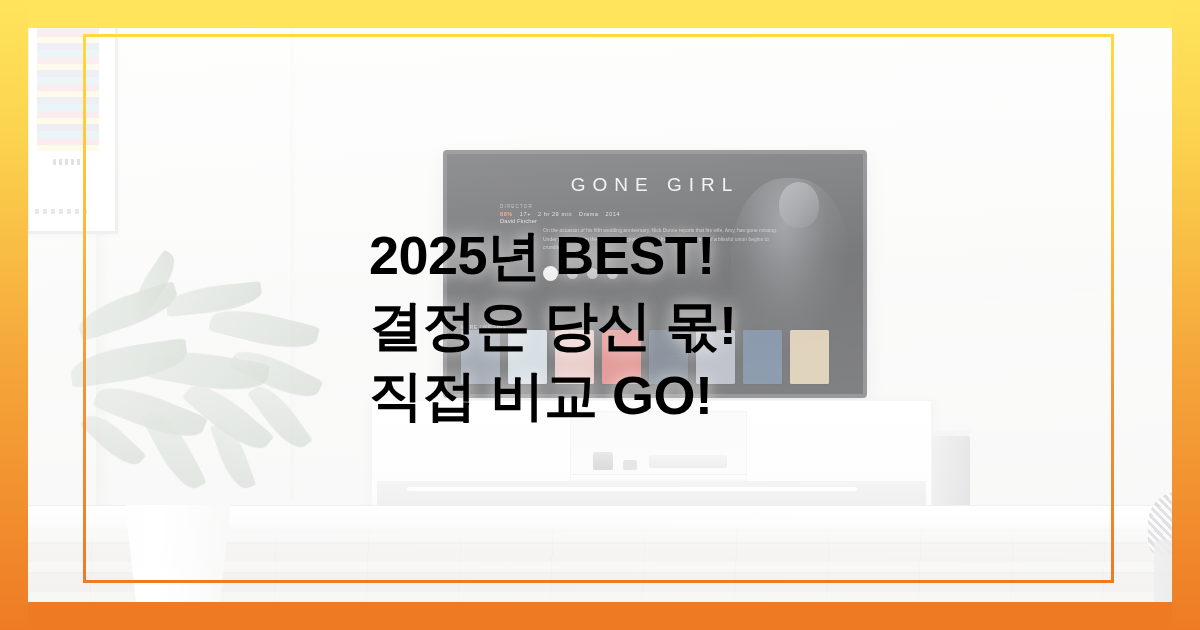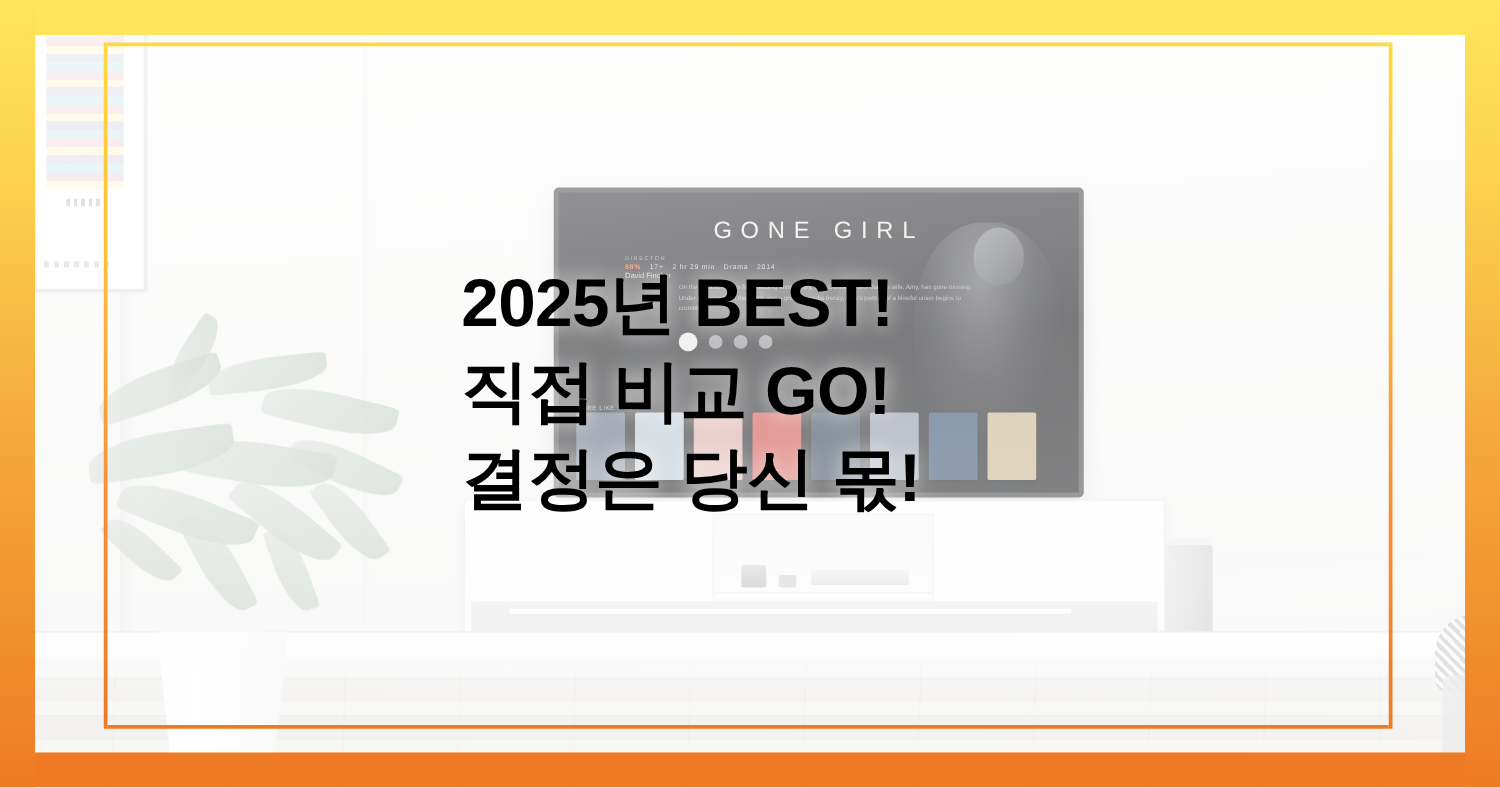--- a/index.html
+++ b/index.html
@@ -371,21 +371,21 @@
     border: 3px solid;
     border-image: linear-gradient(180deg, #ffd93f 0%, #fbc03c 30%, #f59237 65%, #ee7b24 100%) 1;
     pointer-events: none;
     box-sizing: border-box;
   }
 
   
   .headline {
     position: absolute;
     left: 369px;
-    top: 208px;
+    top: 220px;
     width: 640px;
     color: #000000;
     font-weight: 700;
     font-size: 54px;
     line-height: 70px;
     letter-spacing: -0.5px;
     white-space: nowrap;
     text-shadow: 0 0 14px rgba(255,255,255,.55), 0 0 28px rgba(255,255,255,.4);
   }
   .headline .hl-line { display: block; }
@@ -485,22 +485,22 @@
     <div class="pot"></div>
 
     <div class="wicker"></div>
     <div class="wicker-base"></div>
 
     <div class="photo-wash"></div>
   </div>
 
   <div class="headline">
     <span class="hl-line">2025년 BEST!</span>
+    <span class="hl-line">결정은 당신 몫!</span>
     <span class="hl-line">직접 비교 GO!</span>
-    <span class="hl-line">결정은 당신 몫!</span>
   </div>
 
   <div class="inner-rule"></div>
   <div class="band band-top"></div>
   <div class="band band-bottom"></div>
   <div class="band band-left"></div>
   <div class="band band-right"></div>
 
 </div>
 

